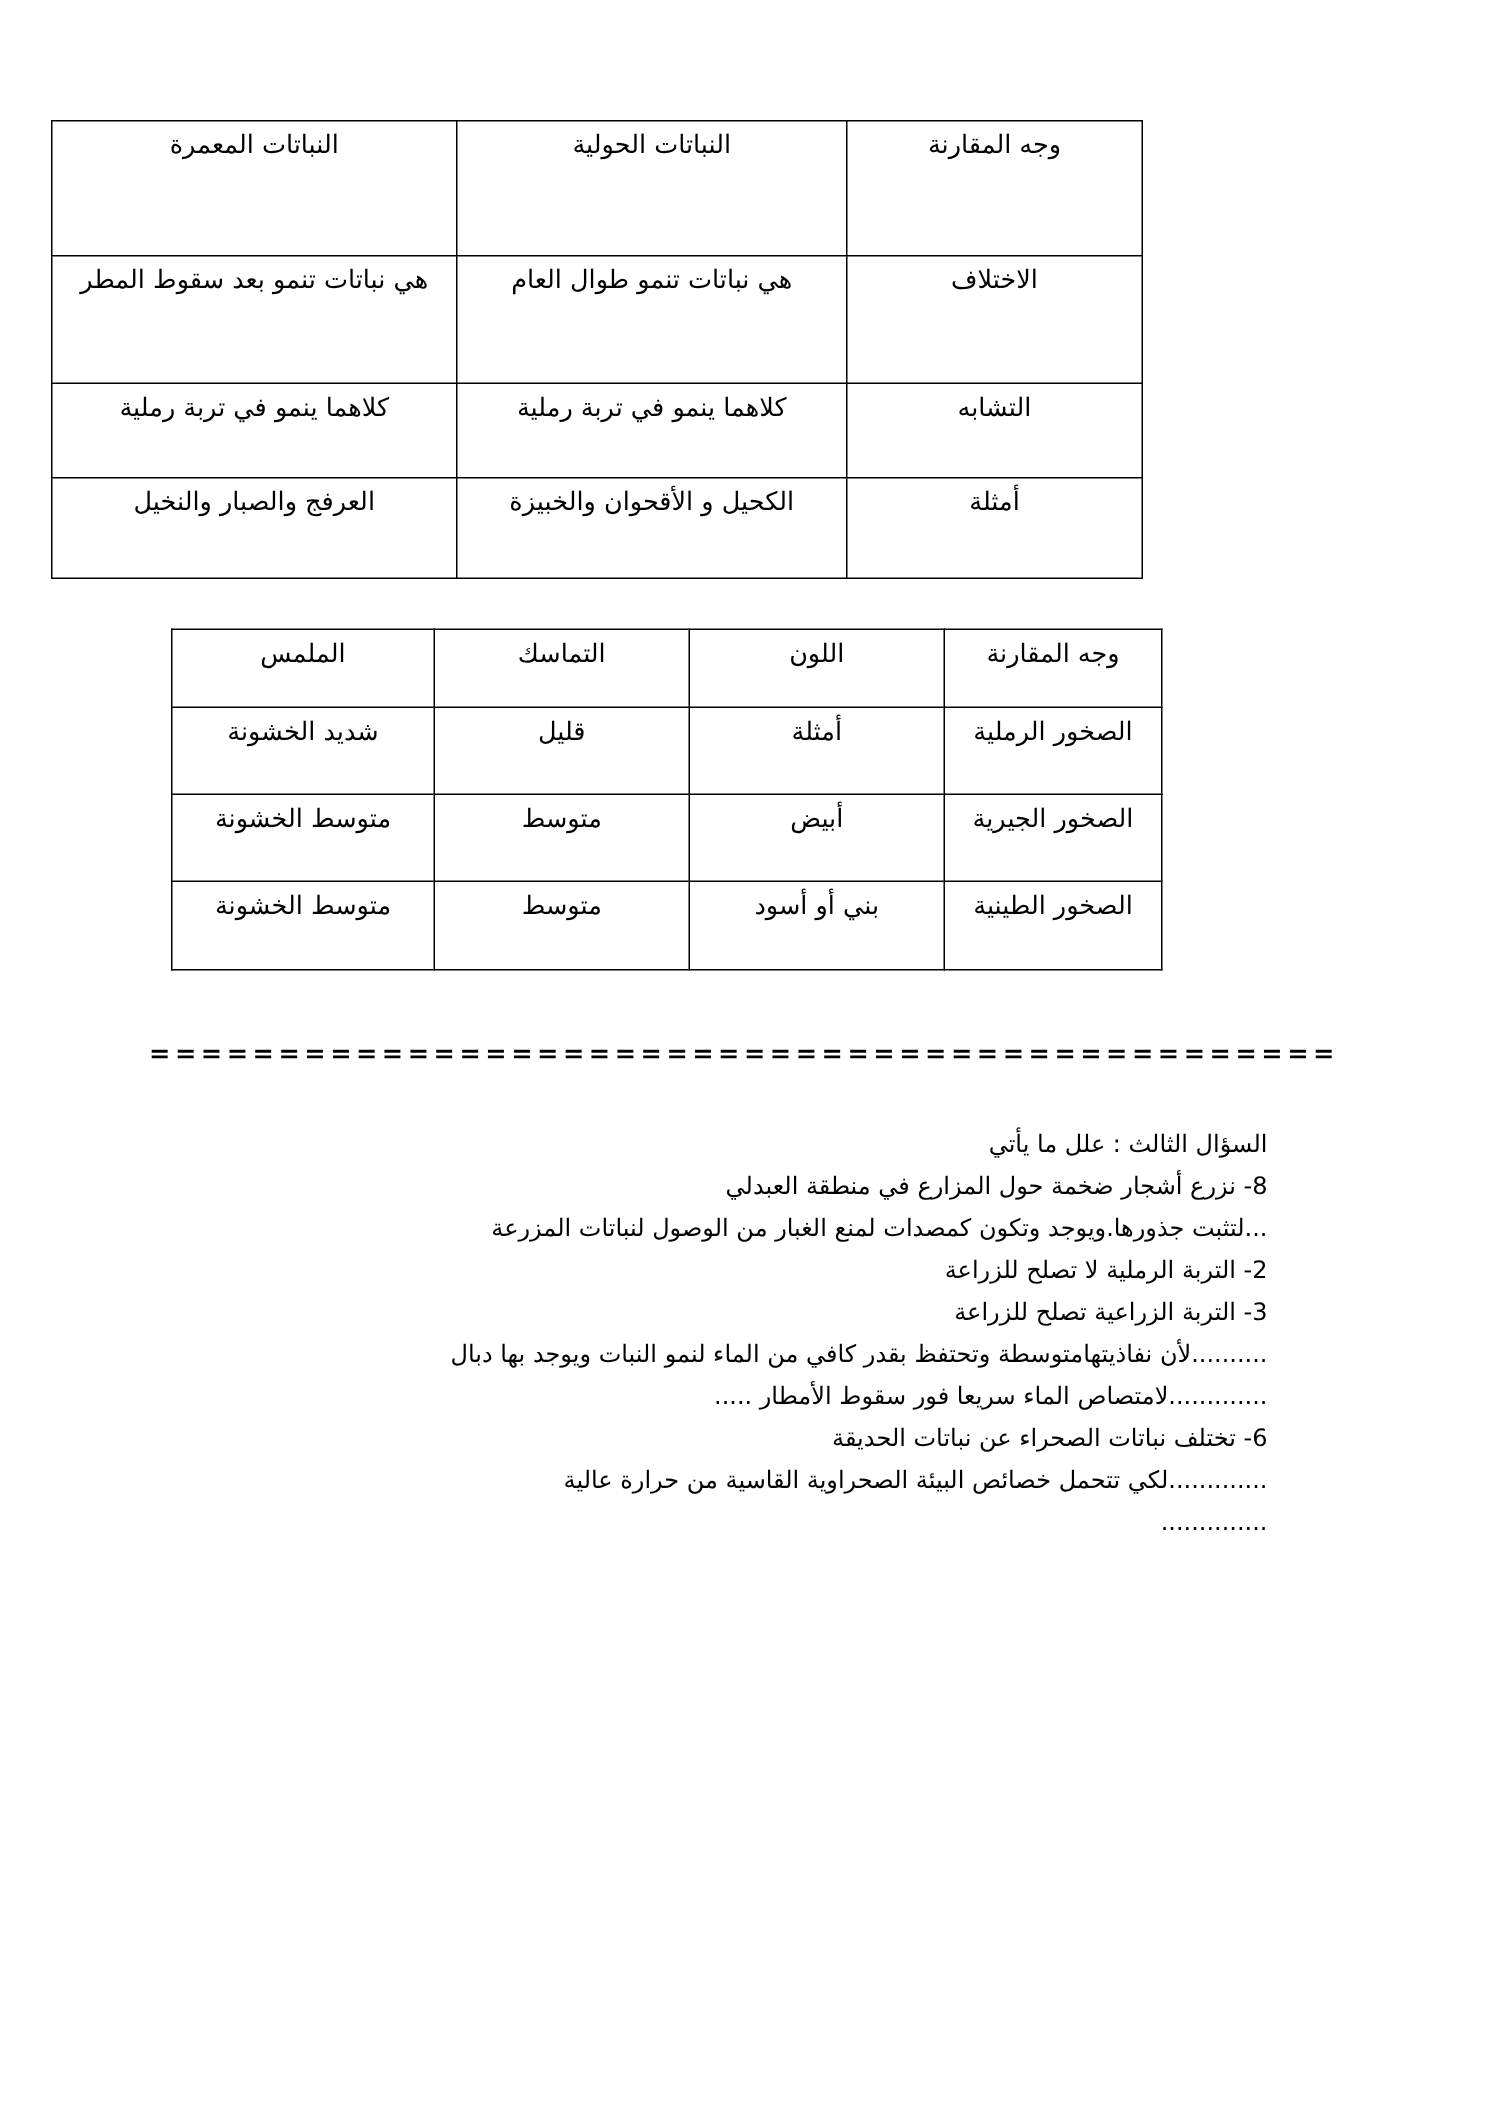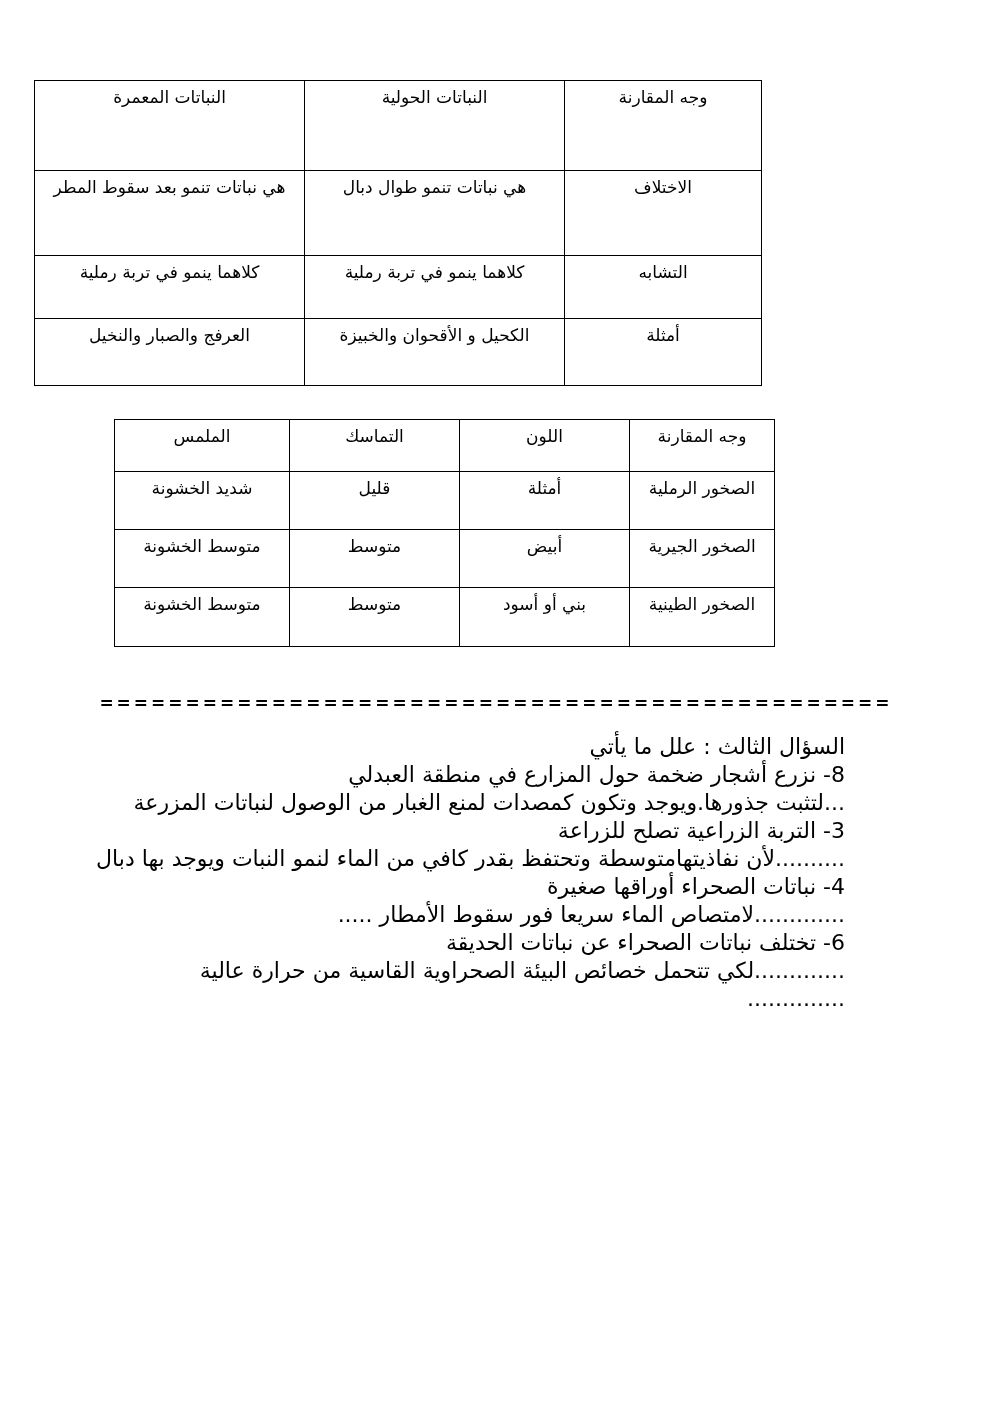--- a/index.html
+++ b/index.html
@@ -40,23 +40,23 @@
   .sep {
     margin-top: 46px;
     text-align: center;
     font-weight: bold;
     font-size: 17px;
     letter-spacing: 3px;
     direction: ltr;
     white-space: nowrap;
   }
   .qsection {
-    margin-top: 20px;
+    margin-top: 36px;
     padding: 0 147px 0 90px;
-    font-size: 22px;
+    font-size: 16px;
     line-height: 28px;
   }
   .qsection p {
     margin: 0;
     text-align: right;
   }
   .qline { margin-left: 0; margin-right: 22px; }
   .aline { margin-right: 6px; }
   .tail  { margin-right: 70px; }
 </style>
@@ -72,21 +72,21 @@
       <col style="width:270px">
     </colgroup>
     <tbody>
       <tr style="height:90px">
         <td>وجه المقارنة</td>
         <td>النباتات الحولية</td>
         <td>النباتات المعمرة</td>
       </tr>
       <tr style="height:85px">
         <td>الاختلاف</td>
-        <td>هي نباتات تنمو طوال دبال</td>
+        <td>هي نباتات تنمو طوال العام</td>
         <td>هي نباتات تنمو بعد سقوط المطر</td>
       </tr>
       <tr style="height:63px">
         <td>التشابه</td>
         <td>كلاهما ينمو في تربة رملية</td>
         <td>كلاهما ينمو في تربة رملية</td>
       </tr>
       <tr style="height:67px">
         <td>أمثلة</td>
         <td>الكحيل و الأقحوان والخبيزة</td>
@@ -131,25 +131,25 @@
   </table>
 
   <div class="sep">==============================================</div>
 
   <div class="qsection">
     <p>السؤال الثالث : علل ما يأتي</p>
 
     <p class="qline">8- نزرع أشجار ضخمة حول المزارع في منطقة العبدلي</p>
     <p class="aline">...لتثبت جذورها.ويوجد وتكون كمصدات لمنع الغبار من الوصول لنباتات المزرعة</p>
 
+    <p class="qline">2- التربة الرملية لا تصلح للزراعة</p>
 
     <p class="qline">3- التربة الزراعية تصلح للزراعة</p>
     <p class="aline">..........لأن نفاذيتهامتوسطة وتحتفظ بقدر كافي من الماء لنمو النبات ويوجد بها دبال</p>
 
-    <p class="qline">4- نباتات الصحراء أوراقها صغيرة</p>
 
     <p class="aline">.............لامتصاص الماء سريعا فور سقوط الأمطار .....</p>
 
     <p class="qline">6- تختلف نباتات الصحراء عن نباتات الحديقة</p>
     <p class="aline">.............لكي تتحمل خصائص البيئة الصحراوية القاسية من حرارة عالية</p>
 
     <p class="tail">..............</p>
   </div>
 
 </div>

